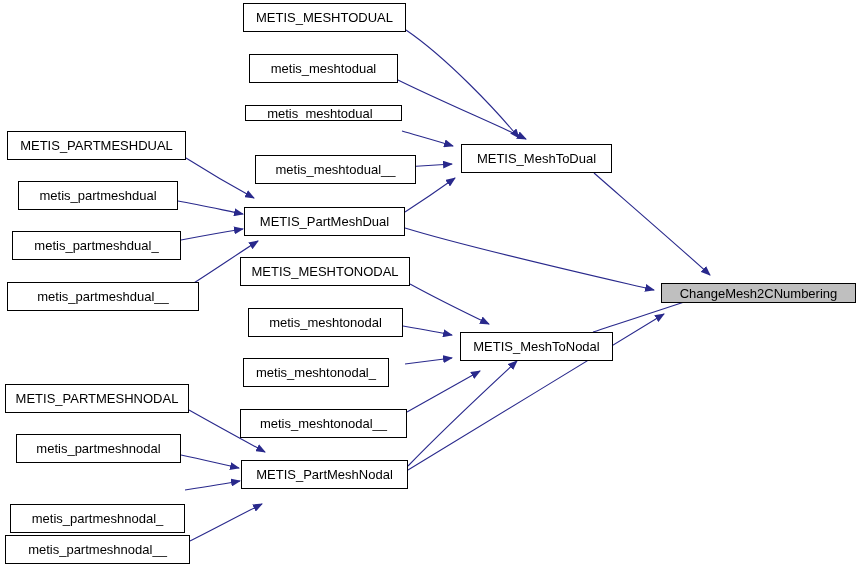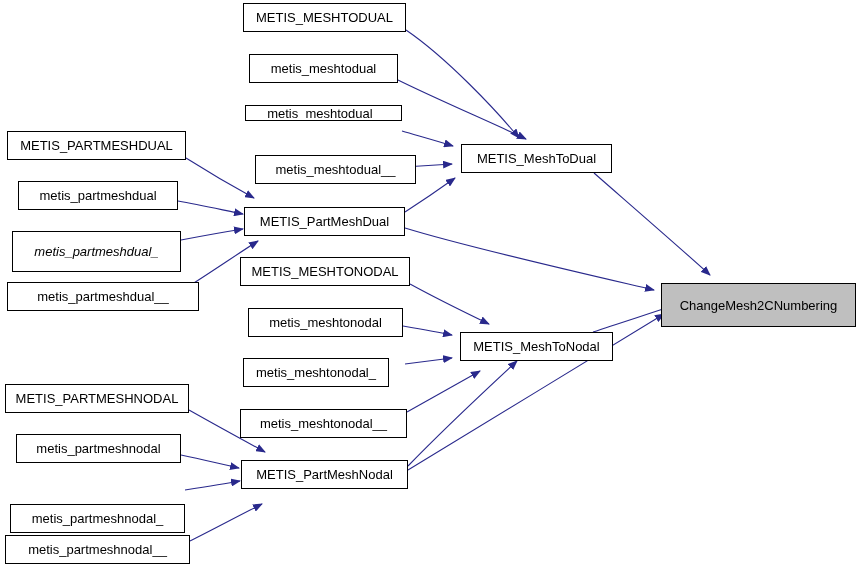--- a/index.html
+++ b/index.html
@@ -96,21 +96,21 @@
       </div>
       <div class="node" style="left: 243px; top: 155px; width: 161px; height: 29px; margin-left: 12px;">
         <span class="node-label">metis_meshtodual__</span>
       </div>
       <div class="node" style="left: 7px; top: 131px; width: 179px; height: 29px;">
         <span class="node-label">METIS_PARTMESHDUAL</span>
       </div>
       <div class="node" style="left: 18px; top: 181px; width: 160px; height: 29px;">
         <span class="node-label">metis_partmeshdual</span>
       </div>
-      <div class="node" style="left: 12px; top: 231px; width: 169px; height: 41px; font-style: italic;">
+      <div class="node" style="left: 12px; top: 231px; width: 169px; height: 29px;">
         <span class="node-label">metis_partmeshdual_</span>
       </div>
       <div class="node" style="left: 7px; top: 282px; width: 192px; height: 29px;">
         <span class="node-label">metis_partmeshdual__</span>
       </div>
       <div class="node" style="left: 244px; top: 207px; width: 161px; height: 29px;">
         <span class="node-label">METIS_PartMeshDual</span>
       </div>
       <div class="node" style="left: 461px; top: 144px; width: 151px; height: 29px;">
         <span class="node-label">METIS_MeshToDual</span>
@@ -138,18 +138,18 @@
       </div>
       <div class="node" style="left: 10px; top: 485px; width: 175px; height: 29px; margin-top: 19px;">
         <span class="node-label">metis_partmeshnodal_</span>
       </div>
       <div class="node" style="left: 5px; top: 535px; width: 185px; height: 29px;">
         <span class="node-label">metis_partmeshnodal__</span>
       </div>
       <div class="node" style="left: 241px; top: 460px; width: 167px; height: 29px;">
         <span class="node-label">METIS_PartMeshNodal</span>
       </div>
-      <div class="node current" style="left: 661px; top: 283px; width: 195px; height: 44px;">
+      <div class="node current" style="left: 661px; top: 283px; width: 195px; height: 20px;">
         <span class="node-label">ChangeMesh2CNumbering</span>
       </div>
     </div>
 
 </div>
 
 </body></html>

